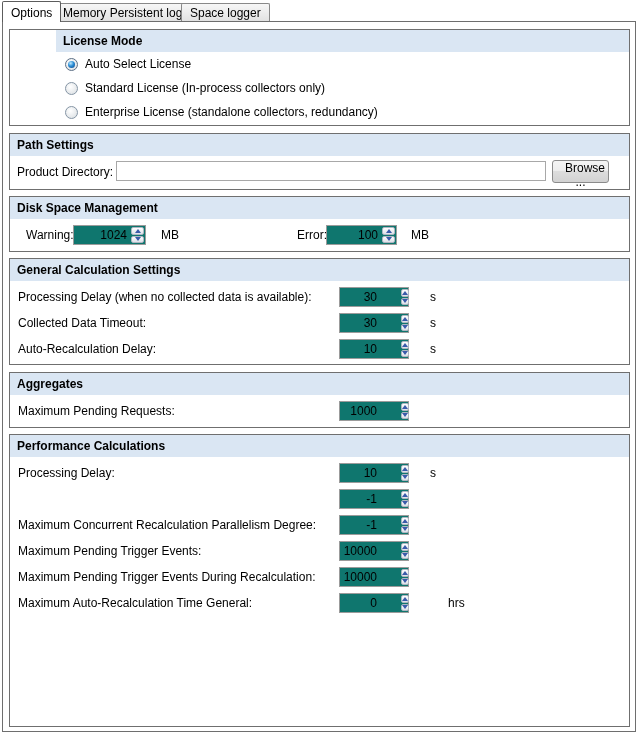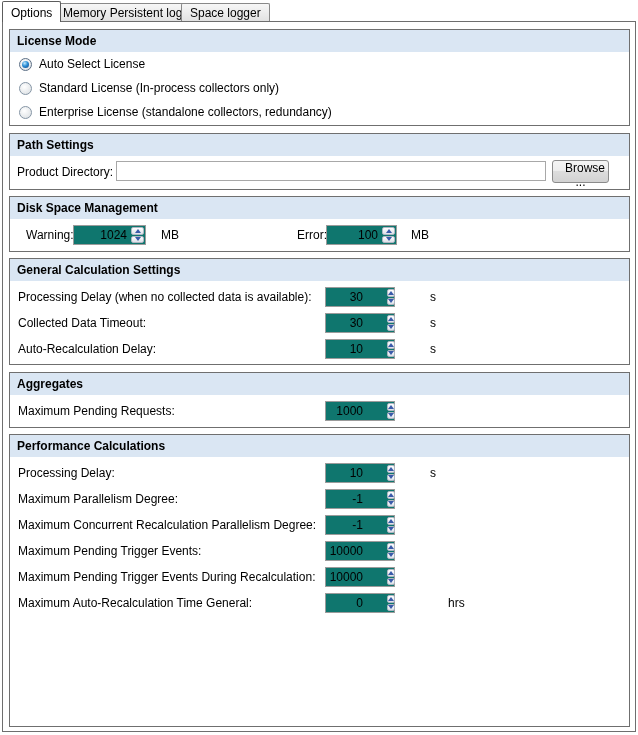--- a/index.html
+++ b/index.html
@@ -56,29 +56,29 @@
     border-right: 3px solid transparent; border-top: 4px solid #3a5aa9; }
 
   .unit { margin-left: 17px; }
 
   
   .btn { height: 23px; border: 1px solid #8b8b8b; border-radius: 3px;
     background: linear-gradient(#f4f4f4 0%, #ededed 45%, #dddddd 50%, #d2d2d2 100%);
     font-family: "Liberation Sans", sans-serif; font-size: 12px; padding: 0 12px; cursor: default; }
 
   
-  #box-license      { top: 7px;   height: 97px;  }
+  #box-license      { top: 7px;   height: 97px; padding-left: 46px;  }
   #box-path         { top: 111px; height: 57px;  }
   #box-disk         { top: 174px; height: 56px;  }
   #box-general      { top: 236px; height: 107px; }
   #box-aggregates   { top: 350px; height: 56px;  }
   #box-performance  { top: 412px; height: 293px; }
 
   
-  .col-spin { position: absolute; left: 315px; gap: 20px; }
+  .col-spin { position: absolute; left: 329px; gap: 20px; }
   .gen-row, .perf-row, .agg-row { position: relative; height: 20px; margin: 6px 0; display: flex; align-items: center; padding-left: 8px; }
   .gen-row:first-of-type { margin-top: 4px; }
   .perf-row:first-of-type { margin-top: 4px; }
 
   
   .disk-row { position: relative; height: 20px; margin-top: 6px; }
   .disk-row .lbl-warning { position: absolute; left: 16px; top: 3px; }
   .disk-row .spin-warning { position: absolute; left: 63px; top: 0; width: 73px; }
   .disk-row .unit-warning { position: absolute; left: 151px; top: 3px; }
   .disk-row .lbl-error { position: absolute; left: 287px; top: 3px; }
@@ -242,21 +242,20 @@
             </span>
           <span class="spin-btn">
               <span class="arrow-down"></span>
             </span>
         </span>
       </span>
       <span class="unit" style="position:absolute;left:403px;">s</span>
     </div>
 
     <div class="perf-row">
-      <span class="row-label">Maximum Parallelism Degree:</span>
       <span class="spinner col-spin">
         <input type="text" value="-1" style="">
         <span class="spin-btns">
           <span class="spin-btn">
               <span class="arrow-up"></span>
             </span>
           <span class="spin-btn">
               <span class="arrow-down"></span>
             </span>
         </span>

